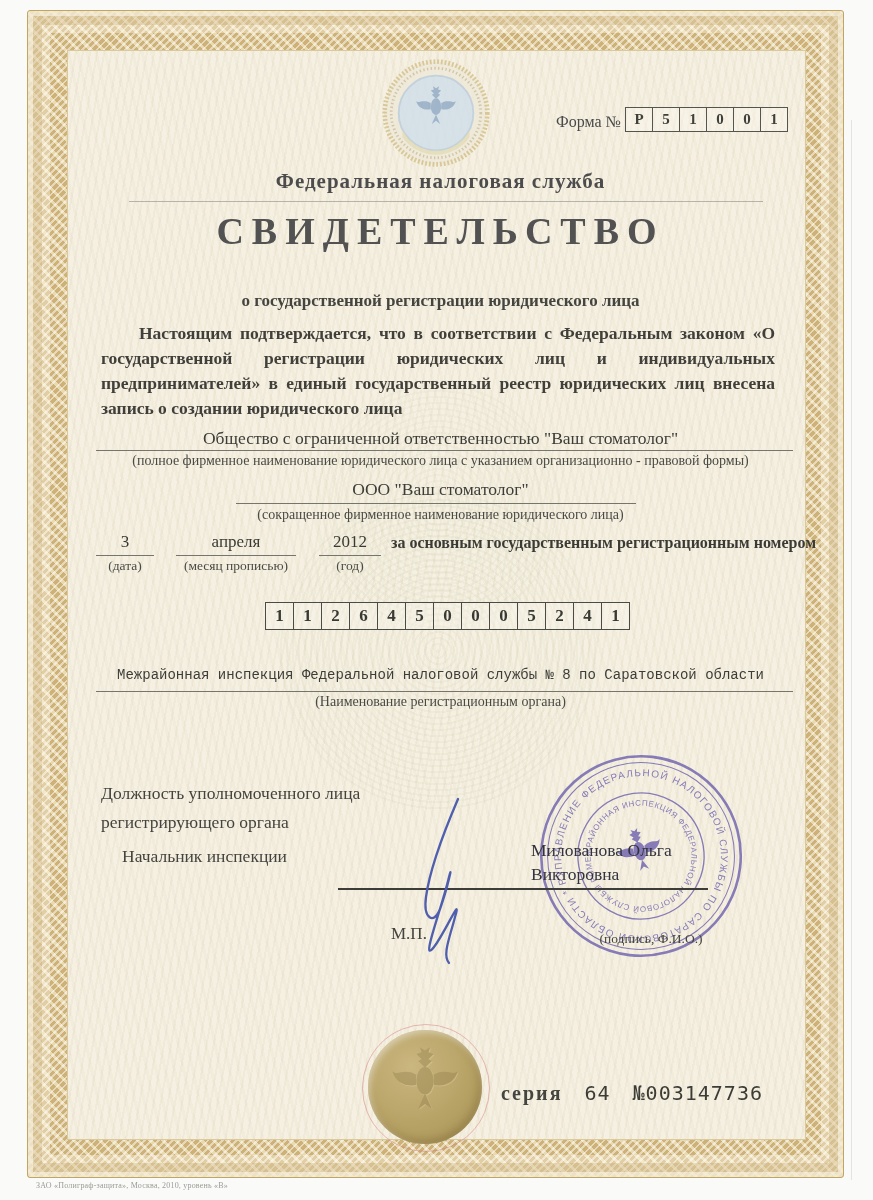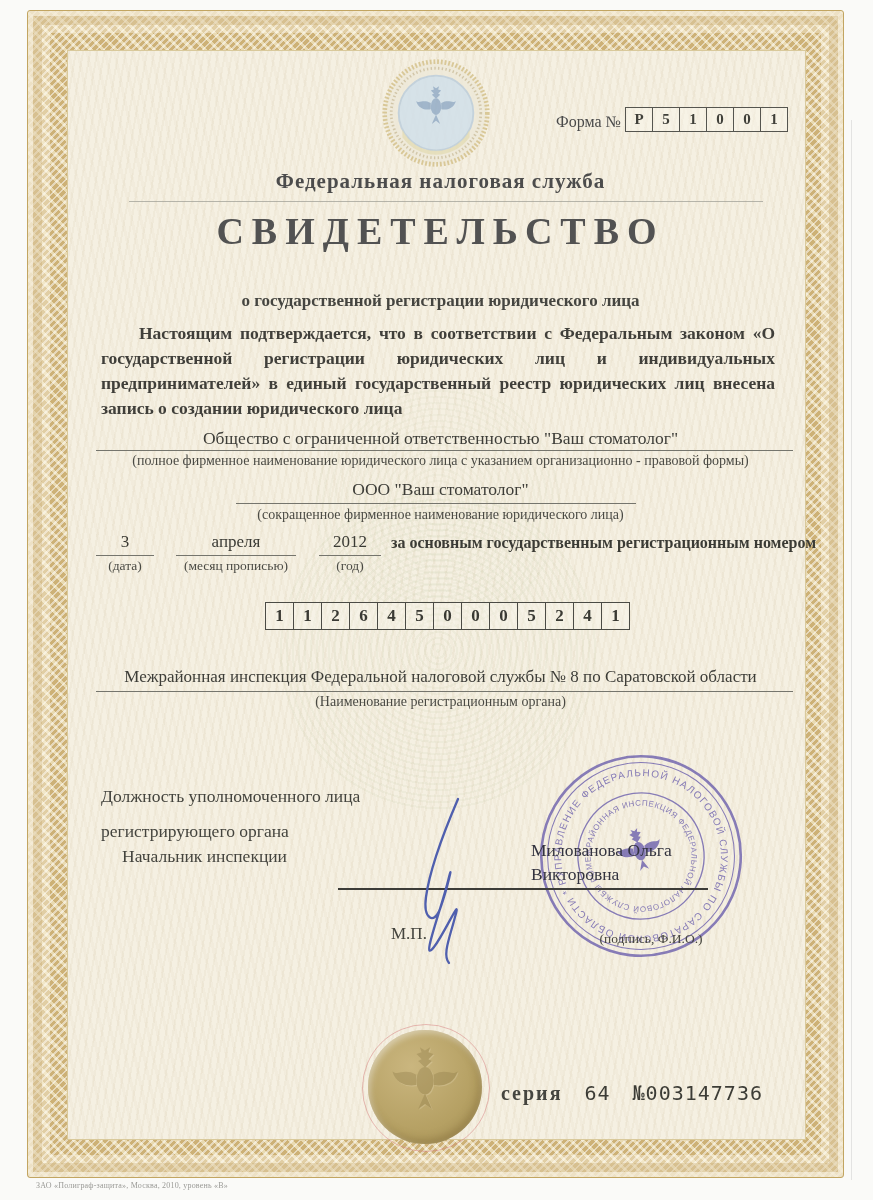--- a/index.html
+++ b/index.html
@@ -72,25 +72,25 @@
   .dfield .dcap{display:block;font-size:13.5px;color:#4a4a44;padding-top:2px;}
   .d-day{left:28px;width:58px;}
   .d-month{left:108px;width:120px;}
   .d-year{left:251px;width:62px;}
   .ogrn-label{left:323px;top:483px;font-size:16px;font-weight:bold;color:#3b3b35;white-space:nowrap;}
 
   .ogrn-row{left:198px;top:551px;display:flex;}
   .ogrn-cell{width:27px;height:26px;border:1px solid #4b4b45;margin-left:-1px;
     text-align:center;line-height:26px;font-size:17px;font-weight:bold;color:#3a3a34;background:rgba(250,247,238,.35);}
 
-  .authority{top:616px;font-size:17px;color:#3d3d38;}
+  .authority{top:616px;font-size:14px;color:#3d3d38;font-family:Liberation Mono, monospace;}
   .line-auth{left:28px;top:640px;width:697px;height:1px;background:#75756d;}
   .authority-cap{top:643px;font-size:14px;color:#4a4a44;}
 
-  .pos-label{left:33px;top:728px;width:310px;font-size:17.5px;color:#44443e;line-height:35px;}
+  .pos-label{left:33px;top:728px;width:310px;font-size:17.5px;color:#44443e;line-height:29px;}
   .pos-value{left:54px;top:795px;font-size:17.5px;color:#44443e;}
 
   .sig-line{left:270px;top:837px;width:370px;height:1.5px;background:#3c3c38;z-index:4;}
   .signature-svg{left:328px;top:742px;width:90px;height:190px;z-index:5;}
   .mp-label{left:323px;top:873px;font-size:17px;color:#44443e;}
   .sign-cap{left:483px;top:880px;width:200px;text-align:center;font-size:13.5px;color:#44443e;z-index:6;}
 
   .stamp{left:468px;top:700px;width:210px;height:210px;z-index:2;transform:rotate(-15deg);opacity:.82;}
   .signer-name{left:463px;top:787px;width:190px;font-size:17.5px;line-height:24px;color:#33333f;z-index:3;}
 

